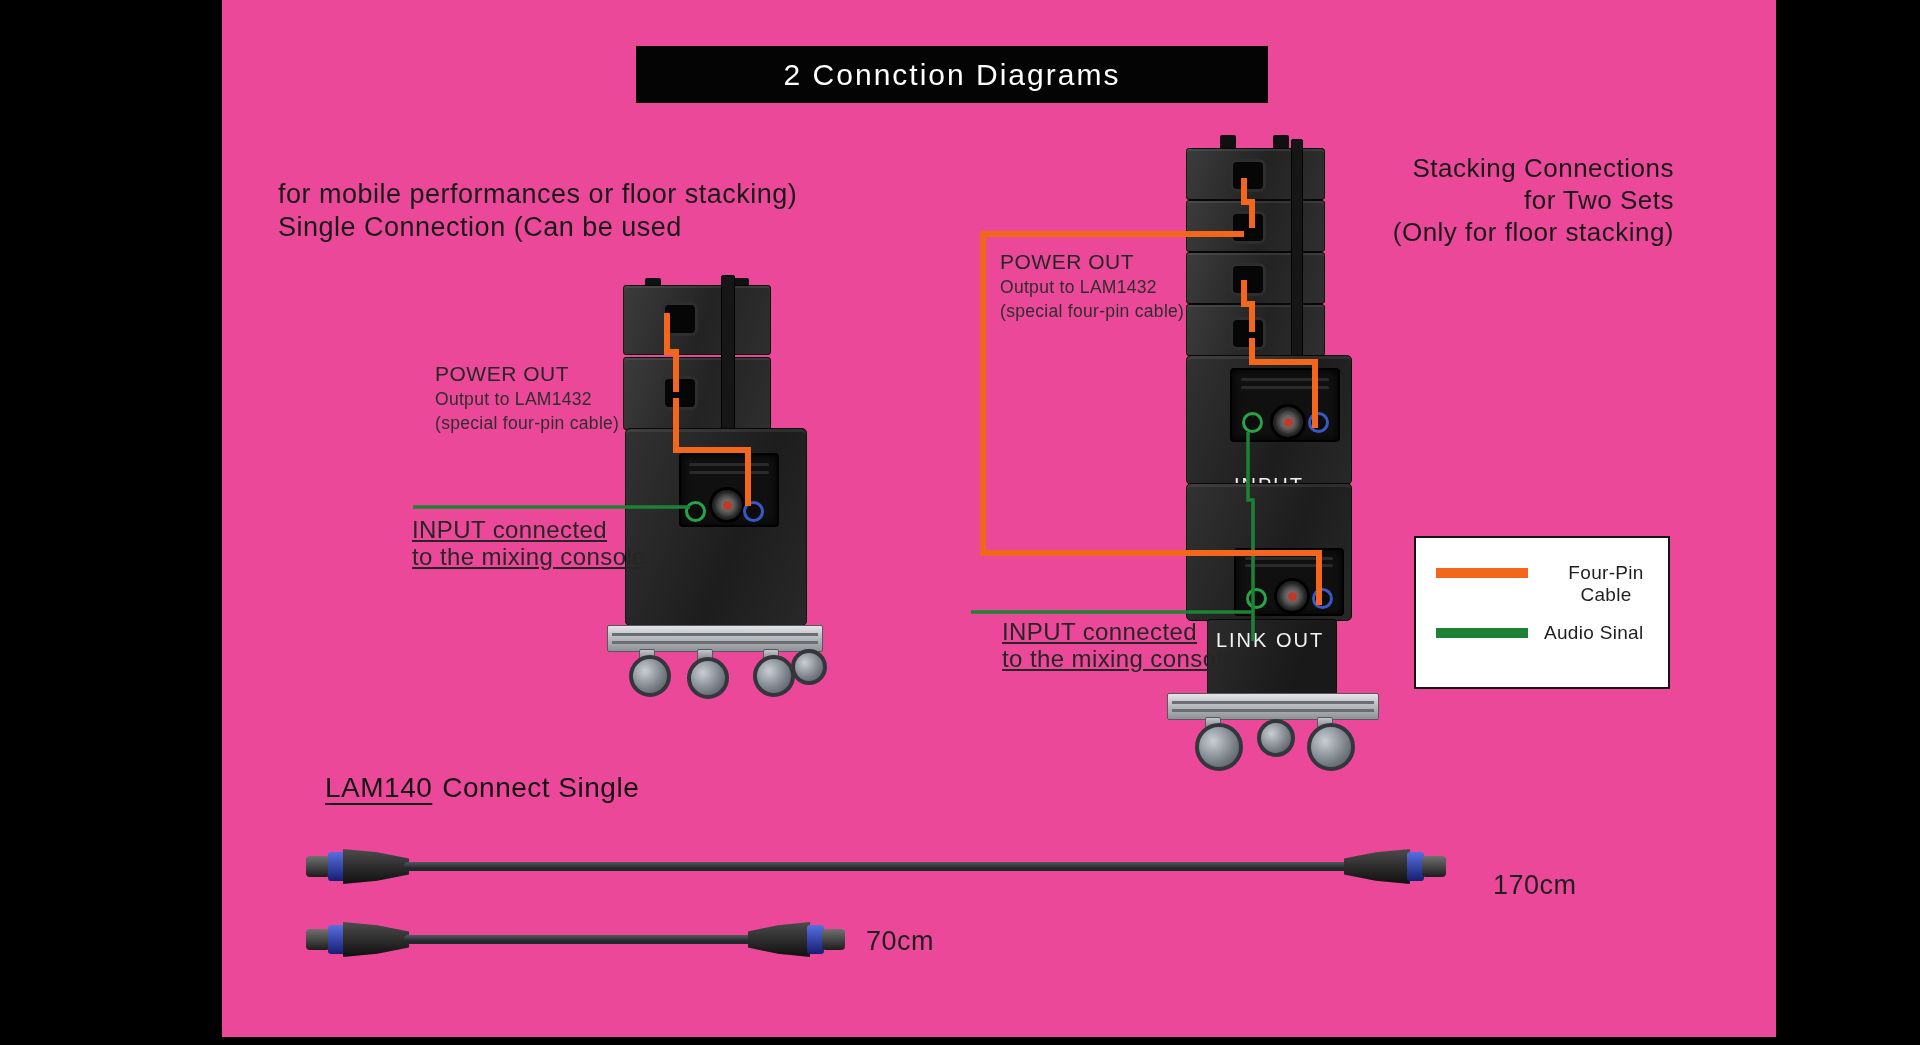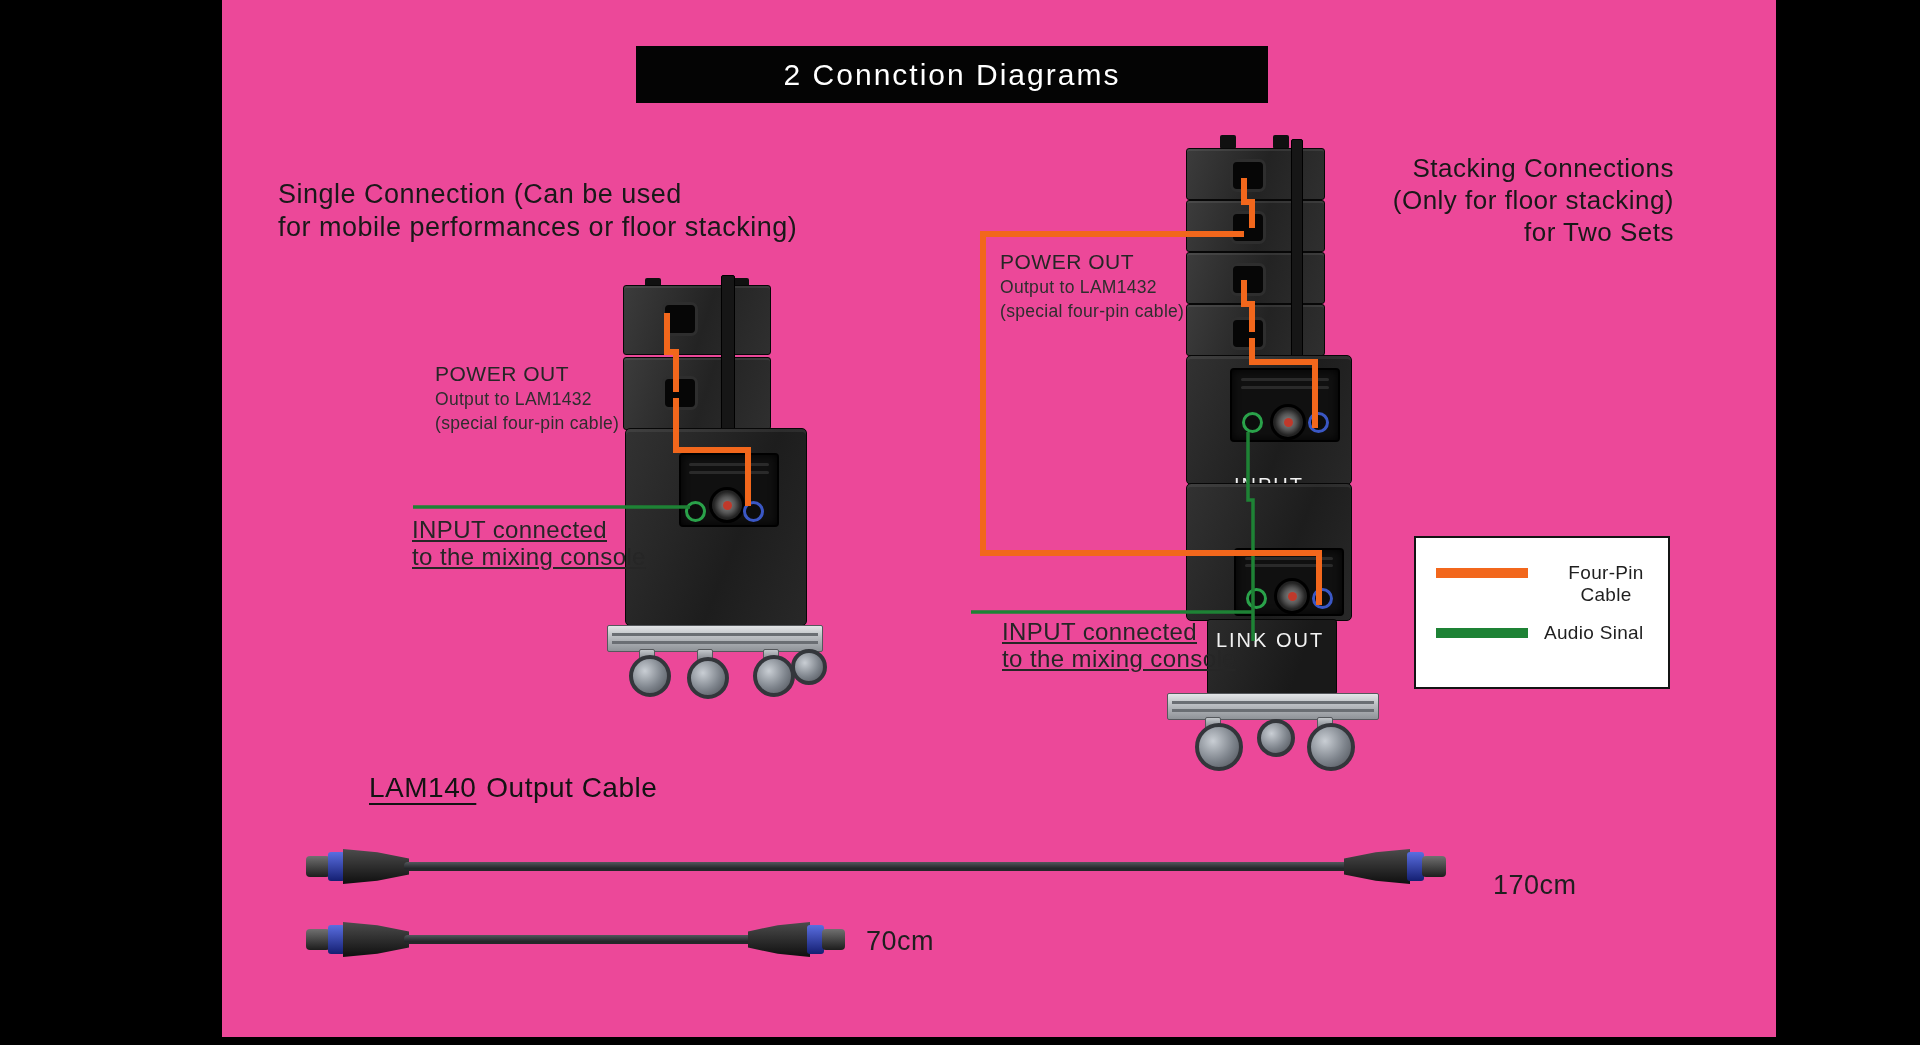--- a/index.html
+++ b/index.html
@@ -37,44 +37,44 @@
   
   .conn-tip{background:linear-gradient(180deg,#707070,#1d1d1d);border-radius:4px;}
   .conn-ring{background:linear-gradient(180deg,#5a6ee0,#141f72);border-radius:3px;}
   .conn-cone-l{background:linear-gradient(180deg,#4c4c4c,#0f0f0f);
                clip-path:polygon(0% 0%,52% 9%,100% 27%,100% 73%,52% 91%,0% 100%);}
   .conn-cone-r{background:linear-gradient(180deg,#4c4c4c,#0f0f0f);
                clip-path:polygon(0% 27%,48% 9%,100% 0%,100% 100%,48% 91%,0% 73%);}
   .cable-body{background:linear-gradient(180deg,#53575c 0%,#24272a 70%);border-radius:4px;}
   .len-label{font-size:27px;letter-spacing:.5px;color:#1f1f1f;}
   .lam-heading{font-size:28px;letter-spacing:.5px;color:#131313;}
-  .lam-model{text-decoration:underline;text-decoration-thickness:2px;text-underline-offset:6px;margin-left:44px;}
+  .lam-model{text-decoration:underline;text-decoration-thickness:2px;text-underline-offset:6px;}
   .legend-box{border:2px solid #141414;background:#fff;}
   .legend-label{font-size:19px;letter-spacing:.3px;color:#1f1f1f;}
   svg.overlay{pointer-events:none;}
 </style>
 </head>
 <body>
 
 <div id="canvas">
   <div id="content">
 
     <div class="abs title-bar" style="left:414px;top:46px;width:632px;height:57px;">
       <span>2 Connction Diagrams</span>
     </div>
 
     <div class="abs h-left" style="left:56px;top:178px;width:560px;">
+      <div>for mobile performances or floor stacking)</div>
       <div>Single Connection (Can be used</div>
-      <div>for mobile performances or floor stacking)</div>
     </div>
 
     <div class="abs h-right" style="left:950px;top:152px;width:502px;">
       <div>Stacking Connections</div>
+      <div>for Two Sets</div>
       <div>(Only for floor stacking)</div>
-      <div>for Two Sets</div>
     </div>
 
     <div class="abs" style="left:383px;top:275px;width:230px;height:420px;">
       <div class="abs nub" style="left:40px;top:3px;width:16px;height:9px;"></div>
       <div class="abs nub" style="left:128px;top:3px;width:16px;height:9px;"></div>
 
       <div class="abs module" style="left:18px;top:10px;width:146px;height:68px;">
         <div class="abs recess" style="left:38px;top:16px;width:30px;height:28px;"></div>
       </div>
       <div class="abs module" style="left:18px;top:82px;width:146px;height:71px;">
@@ -203,21 +203,21 @@
         <rect x="0" y="0" width="92" height="10" fill="#F2671C"></rect>
       </svg>
       <div class="abs legend-label" style="left:128px;top:24px;">Four-Pin Cable</div>
       <svg class="abs" style="left:20px;top:90px;" width="92" height="10">
         <rect x="0" y="0" width="92" height="10" fill="#1E8235"></rect>
       </svg>
       <div class="abs legend-label" style="left:128px;top:84px;">Audio Sinal</div>
     </div>
 
     <div class="abs lam-heading" style="left:103px;top:772px;">
-      <span class="lam-model">LAM140</span><span style="margin-left:10px;">Output Cable</span>
+      <span class="lam-model">LAM140</span><span style="margin-left:10px;">Connect Single</span>
     </div>
 
     <div class="abs" style="left:84px;top:845px;width:1200px;height:44px;">
       <div class="abs conn-tip" style="left:0;top:11px;width:24px;height:21px;"></div>
       <div class="abs conn-ring" style="left:22px;top:7px;width:17px;height:29px;"></div>
       <div class="abs conn-cone-l" style="left:37px;top:4px;width:66px;height:35px;"></div>
       <div class="abs cable-body" style="left:98px;top:17px;width:945px;height:9px;"></div>
       <div class="abs conn-cone-r" style="left:1038px;top:4px;width:66px;height:35px;"></div>
       <div class="abs conn-ring" style="left:1101px;top:7px;width:17px;height:29px;"></div>
       <div class="abs conn-tip" style="left:1116px;top:11px;width:24px;height:21px;"></div>

